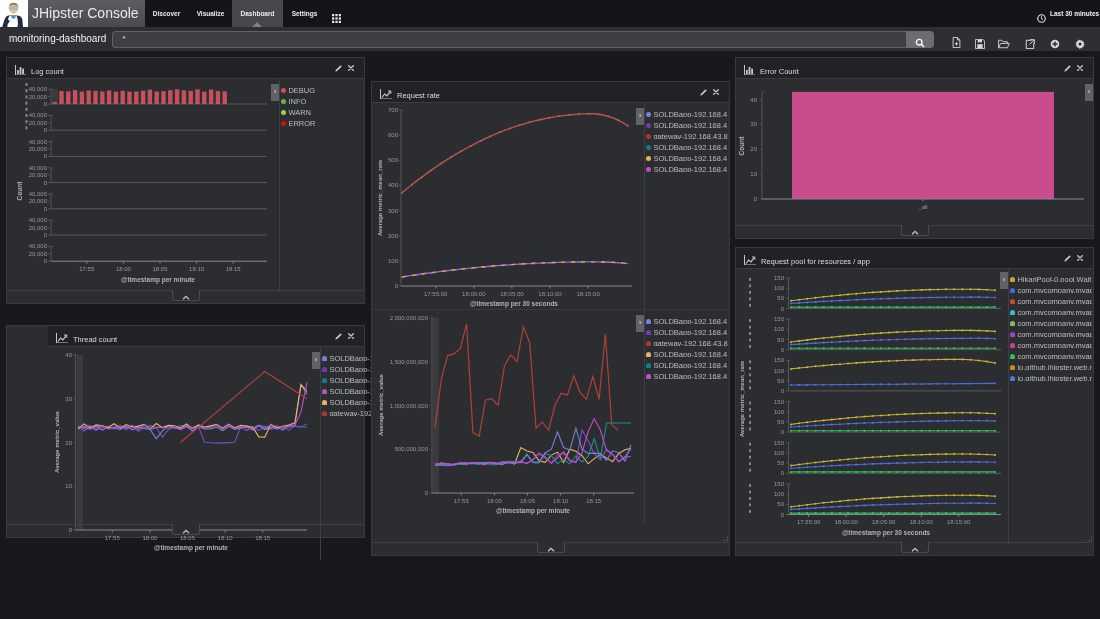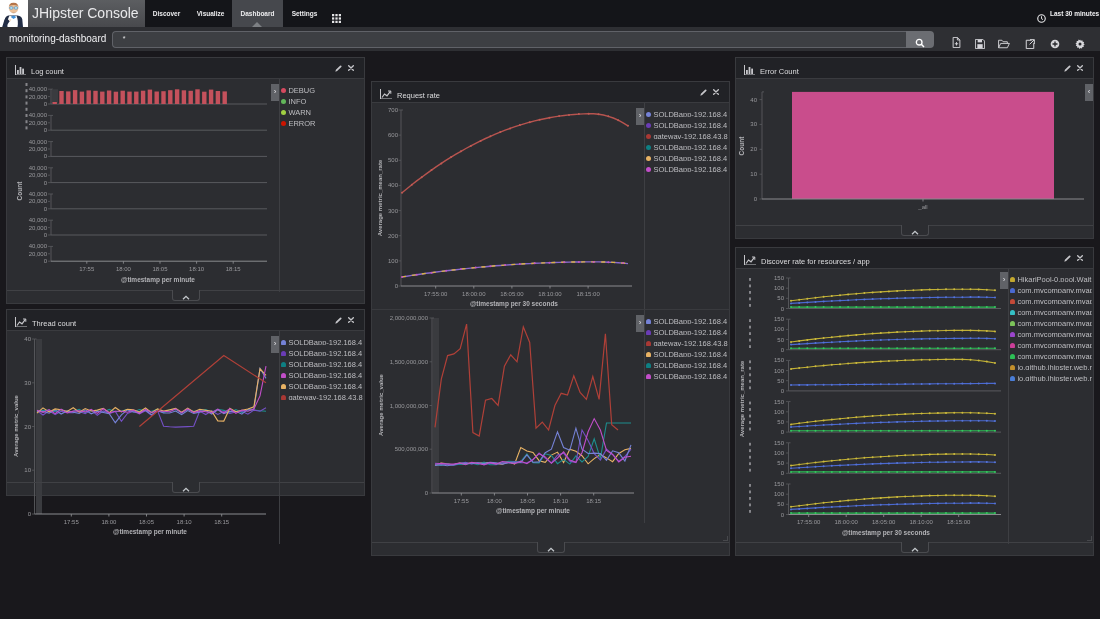--- a/index.html
+++ b/index.html
@@ -299,21 +299,21 @@
         <path d="M26,120 H348" stroke="#8a8b8f" stroke-width="1"></path>
         <path d="M187,120 v2.5" stroke="#8a8b8f" stroke-width="0.9"></path>
         <text x="187" y="129.5" font-size="6px" fill="#98989c" text-anchor="middle">_all</text>
       </svg><div style="position:absolute;right:0px;top:5px;width:8px;height:17px;background:#606267;color:#e2e2e6;font-size:8px;line-height:16px;text-align:center;">‹</div></div>
     <div class="pfoot">
       <div class="ftab"><svg width="8" height="5" viewBox="0 0 12 7">
           <path d="M1.5,6 L6,1.8 L10.5,6" fill="none" stroke="#c4c8cc" stroke-width="2"></path>
         </svg></div>
     </div>
   </div>
-<div class="panel" style="left:6px;top:309px;width:359px;height:187px;">
+<div class="panel" style="left:6px;top:325px;width:359px;height:213px;padding-left:41px;">
     <div class="phead"><span class="picon"><svg width="12" height="10" viewBox="0 0 12 10">
           <path d="M0.5,0 V10 H12" fill="none" stroke="#c6c6ca" stroke-width="1"></path>
           <path d="M2,8.5 L4.5,5 L7,6.8 L10.5,2.2" fill="none" stroke="#c6c6ca" stroke-width="1.2"></path>
           <path d="M8,2 h2.8 v2.8" fill="none" stroke="#c6c6ca" stroke-width="1"></path>
         </svg></span><span class="ptitle">Thread count</span><span style="position:absolute;right:22px;top:7px;font-size:0;line-height:0;"><svg width="7" height="7" viewBox="0 0 10 10">
           <path d="M0.5,9.5 L1.3,6.9 L7.2,1 a1.1,1.1 0 0 1 1.8,1.8 L3.1,8.7 Z" fill="#c6c6ca"></path>
         </svg></span><span style="position:absolute;right:10px;top:7px;font-size:0;line-height:0;"><svg width="6" height="6" viewBox="0 0 9 9">
           <path d="M1,1 L8,8 M8,1 L1,8" stroke="#c6c6ca" stroke-width="2" stroke-linecap="round"></path>
         </svg></span></div>
     <div class="pbody" style="height:213px;"><svg width="357" height="213" viewBox="0 0 357 213">
@@ -394,21 +394,21 @@
           <path d="M1.5,6 L6,1.8 L10.5,6" fill="none" stroke="#c4c8cc" stroke-width="2"></path>
         </svg></div>
     </div>
     <div style="position:absolute;right:1px;bottom:14px;width:5px;height:5px;border-right:1.2px solid #5a5a5e;border-bottom:1.2px solid #5a5a5e;opacity:.6;"></div>
   </div>
 <div class="panel" style="left:735px;top:247px;width:359px;height:309px;">
     <div class="phead"><span class="picon"><svg width="12" height="10" viewBox="0 0 12 10">
           <path d="M0.5,0 V10 H12" fill="none" stroke="#c6c6ca" stroke-width="1"></path>
           <path d="M2,8.5 L4.5,5 L7,6.8 L10.5,2.2" fill="none" stroke="#c6c6ca" stroke-width="1.2"></path>
           <path d="M8,2 h2.8 v2.8" fill="none" stroke="#c6c6ca" stroke-width="1"></path>
-        </svg></span><span class="ptitle">Discover rate for resources / app</span><span style="position:absolute;right:22px;top:7px;font-size:0;line-height:0;"><svg width="7" height="7" viewBox="0 0 10 10">
+        </svg></span><span class="ptitle">Request pool for resources / app</span><span style="position:absolute;right:22px;top:7px;font-size:0;line-height:0;"><svg width="7" height="7" viewBox="0 0 10 10">
           <path d="M0.5,9.5 L1.3,6.9 L7.2,1 a1.1,1.1 0 0 1 1.8,1.8 L3.1,8.7 Z" fill="#c6c6ca"></path>
         </svg></span><span style="position:absolute;right:10px;top:7px;font-size:0;line-height:0;"><svg width="6" height="6" viewBox="0 0 9 9">
           <path d="M1,1 L8,8 M8,1 L1,8" stroke="#c6c6ca" stroke-width="2" stroke-linecap="round"></path>
         </svg></span></div>
     <div class="pbody" style="height:275px;"><svg width="357" height="275" viewBox="0 0 357 275">
         <text x="8" y="130" font-size="6px" fill="#b2b2b6" text-anchor="middle" font-weight="bold" transform="rotate(-90 8 130)">Average metric_mean_rate</text>
         <text x="48" y="41.5" font-size="6px" fill="#98989c" text-anchor="end">0</text>
         <path d="M50.0,39.5 h2.5" stroke="#595a5e" stroke-width="0.8"></path>
         <text x="48" y="31.333333333333336" font-size="6px" fill="#98989c" text-anchor="end">50</text>
         <path d="M50.0,29.3 h2.5" stroke="#595a5e" stroke-width="0.8"></path>

